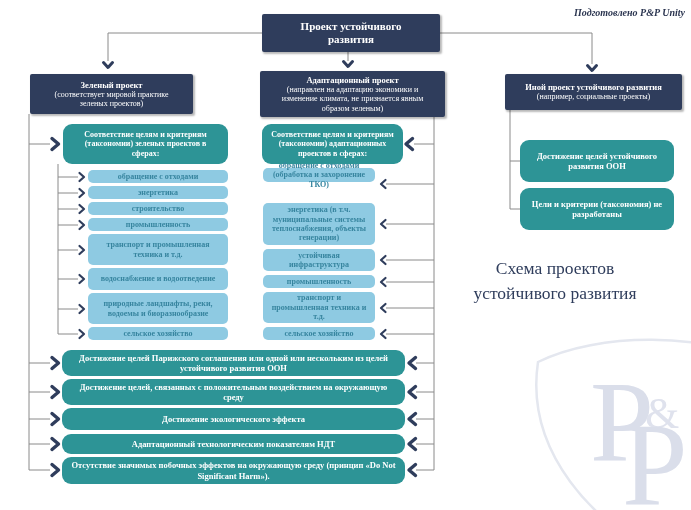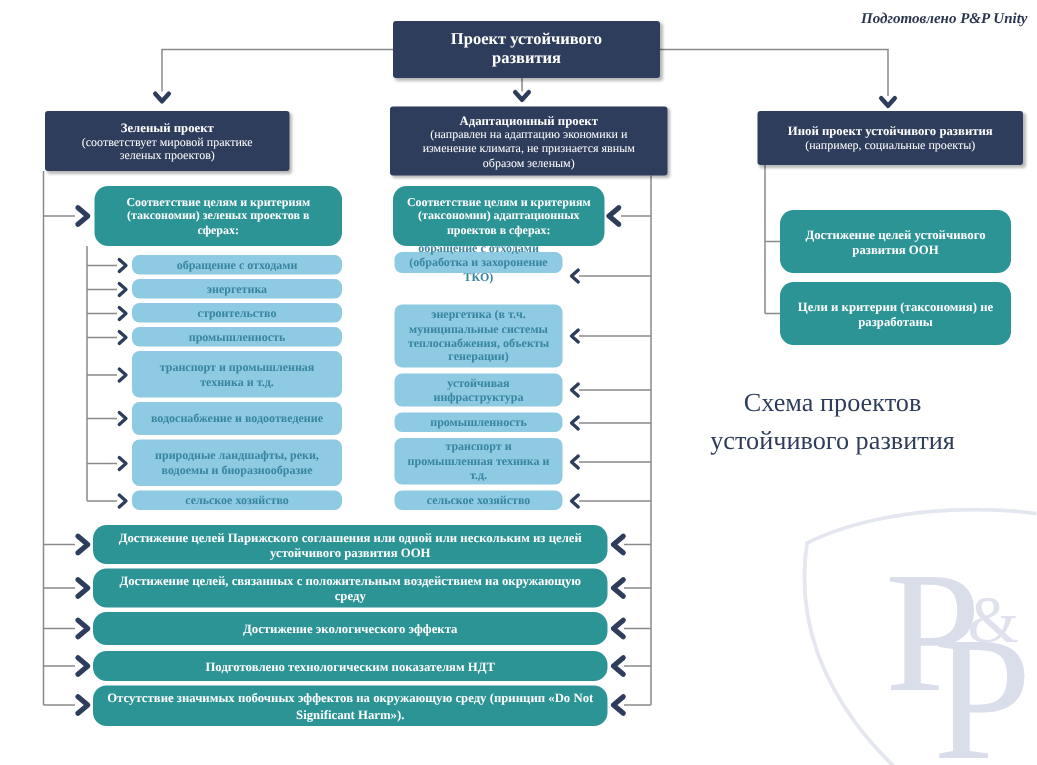--- a/index.html
+++ b/index.html
@@ -162,16 +162,16 @@
   <div class="abs cbox" style="top:327px;height:13px">сельское хозяйство</div>
 
   <div class="abs tealbox rteal" style="top:140px;height:42px">Достижение целей устойчивого развития ООН</div>
   <div class="abs tealbox rteal" style="top:188px;height:42px">Цели и критерии (таксономия) не разработаны</div>
 
   <div class="abs caption">Схема проектов устойчивого развития</div>
 
   <div class="abs tealbox crit" style="top:350px;height:26px">Достижение целей Парижского соглашения или одной или нескольким из целей устойчивого развития ООН</div>
   <div class="abs tealbox crit" style="top:379px;height:26px">Достижение целей, связанных с положительным воздействием на окружающую среду</div>
   <div class="abs tealbox crit" style="top:408px;height:22px">Достижение экологического эффекта</div>
-  <div class="abs tealbox crit" style="top:434px;height:20px">Подготовлено технологическим показателям НДТ</div>
+  <div class="abs tealbox crit" style="top:434px;height:20px">Адаптационный технологическим показателям НДТ</div>
   <div class="abs tealbox crit" style="top:457px;height:27px">Отсутствие значимых побочных эффектов на окружающую среду (принцип «Do Not Significant Harm»).</div>
 
 </div>
 
 </body></html>

